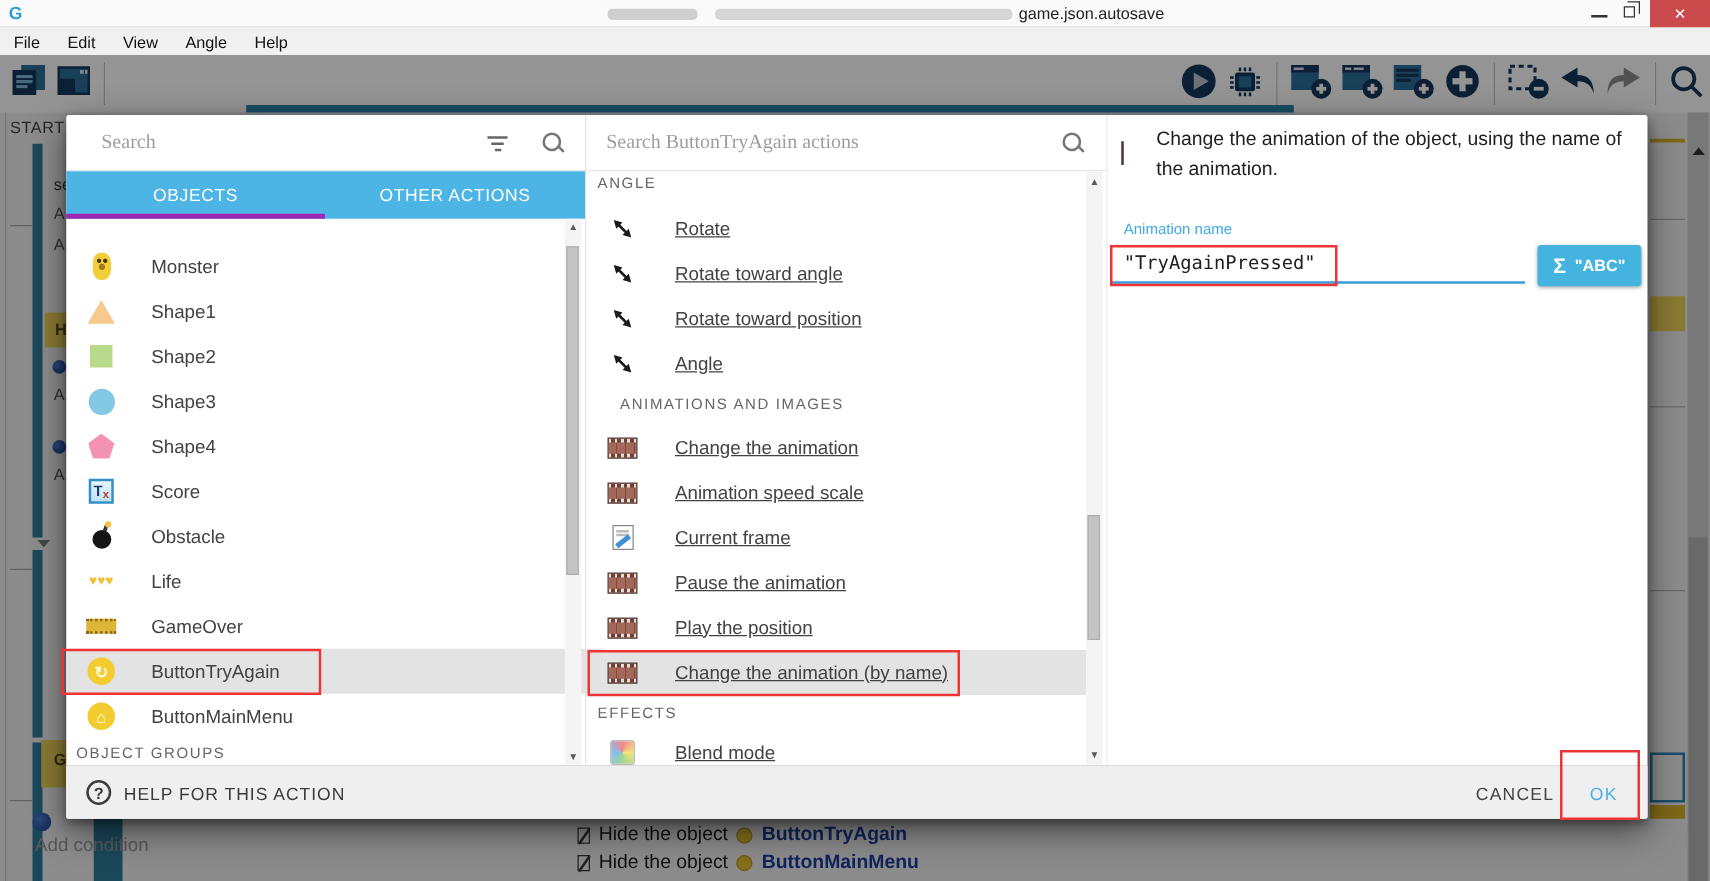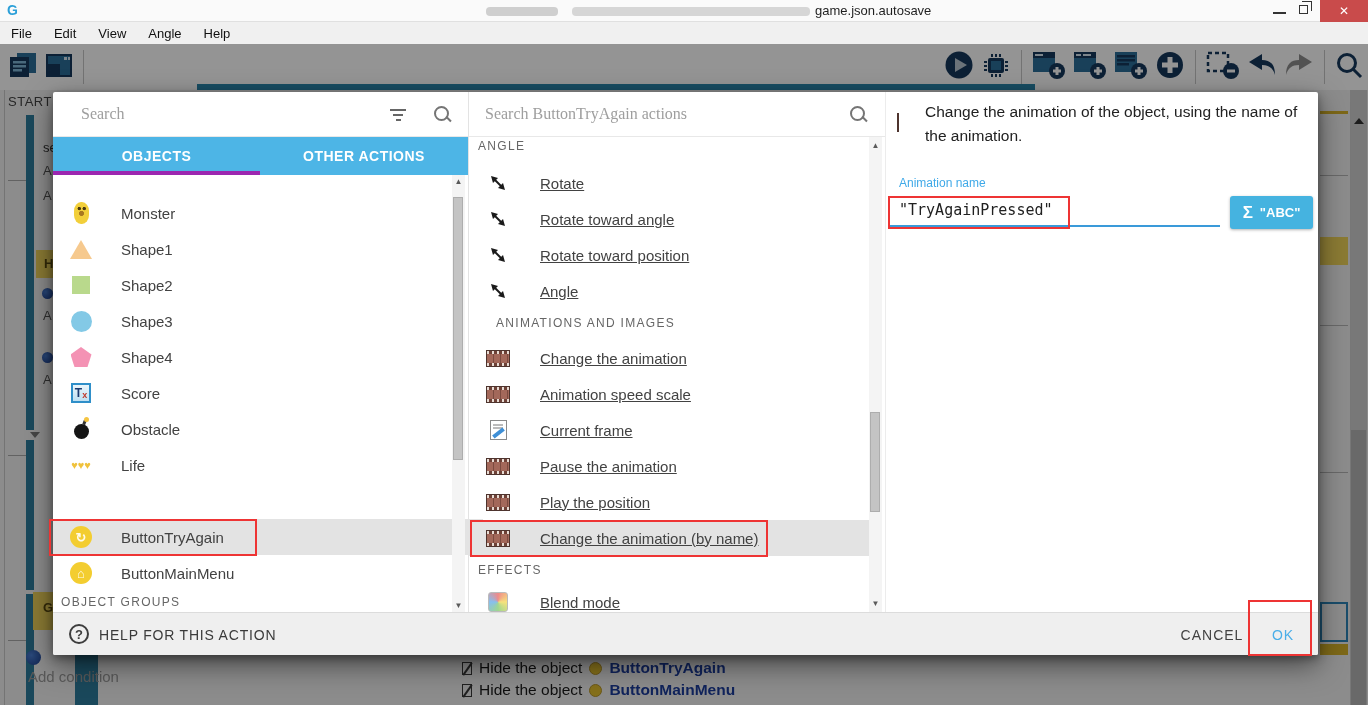--- a/index.html
+++ b/index.html
@@ -58,21 +58,21 @@
     linear-gradient(#666 0 0) center 1px/16px 2px no-repeat,
     linear-gradient(#666 0 0) center 6px/10px 2px no-repeat,
     linear-gradient(#666 0 0) center 11px/5px 2px no-repeat;}
   .mag{width:19px;height:19px;position:relative;}
   .mag::before{content:"";position:absolute;left:0;top:0;width:11px;height:11px;
     border:2px solid #757575;border-radius:50%;}
   .mag::after{content:"";position:absolute;left:11px;top:12px;width:7px;height:2px;
     background:#757575;transform:rotate(45deg);}
   .tabbar{position:absolute;left:0;top:45px;width:415px;height:38px;background:#4db5e6;}
   .tab{position:absolute;top:0;height:36px;line-height:38px;text-align:center;color:#fff;
-    font-size:14px;font-weight:bold;letter-spacing:.5px;}
+    font-size:14px;font-weight:normal;letter-spacing:.5px;}
   .tab-underline{position:absolute;left:0;top:79px;width:207px;height:4px;background:#9c27b0;}
   .vline{position:absolute;background:#e3e3e3;width:1px;}
 
   .row{position:absolute;height:36px;display:flex;align-items:center;}
   .orow{left:0;width:430px;padding-left:10px;}
   .arow{left:415px;width:401px;padding-left:12px;}
   .row.sel{background:#e3e3e3;}
   .ic{flex:0 0 36px;display:flex;justify-content:center;align-items:center;}
   .lbl{font-size:15px;color:#424242;margin-left:22px;white-space:nowrap;}
   .arow .lbl{margin-left:24px;text-decoration:underline;}
@@ -371,20 +371,26 @@
     <div class="row orow" style="top:319px;">
       <span class="ic">
           <span class="icon-bomb"></span>
         </span>
       <span class="lbl">Obstacle</span>
       </div>
     <div class="row orow" style="top:355px;">
       <span class="ic icon-hearts"></span>
       <span class="lbl">Life</span>
       </div>
+    <div class="row orow" style="top:391px;">
+      <span class="ic">
+          <span class="icon-banner"></span>
+        </span>
+      <span class="lbl">GameOver</span>
+      </div>
     <div class="row orow sel" style="top:427px;">
       <span class="ic">
           <span class="ybtn icon-retry"></span>
         </span>
       <span class="lbl">ButtonTryAgain</span>
       </div>
     <div class="row orow" style="top:463px;">
       <span class="ic">
           <span class="ybtn icon-home"></span>
         </span>

